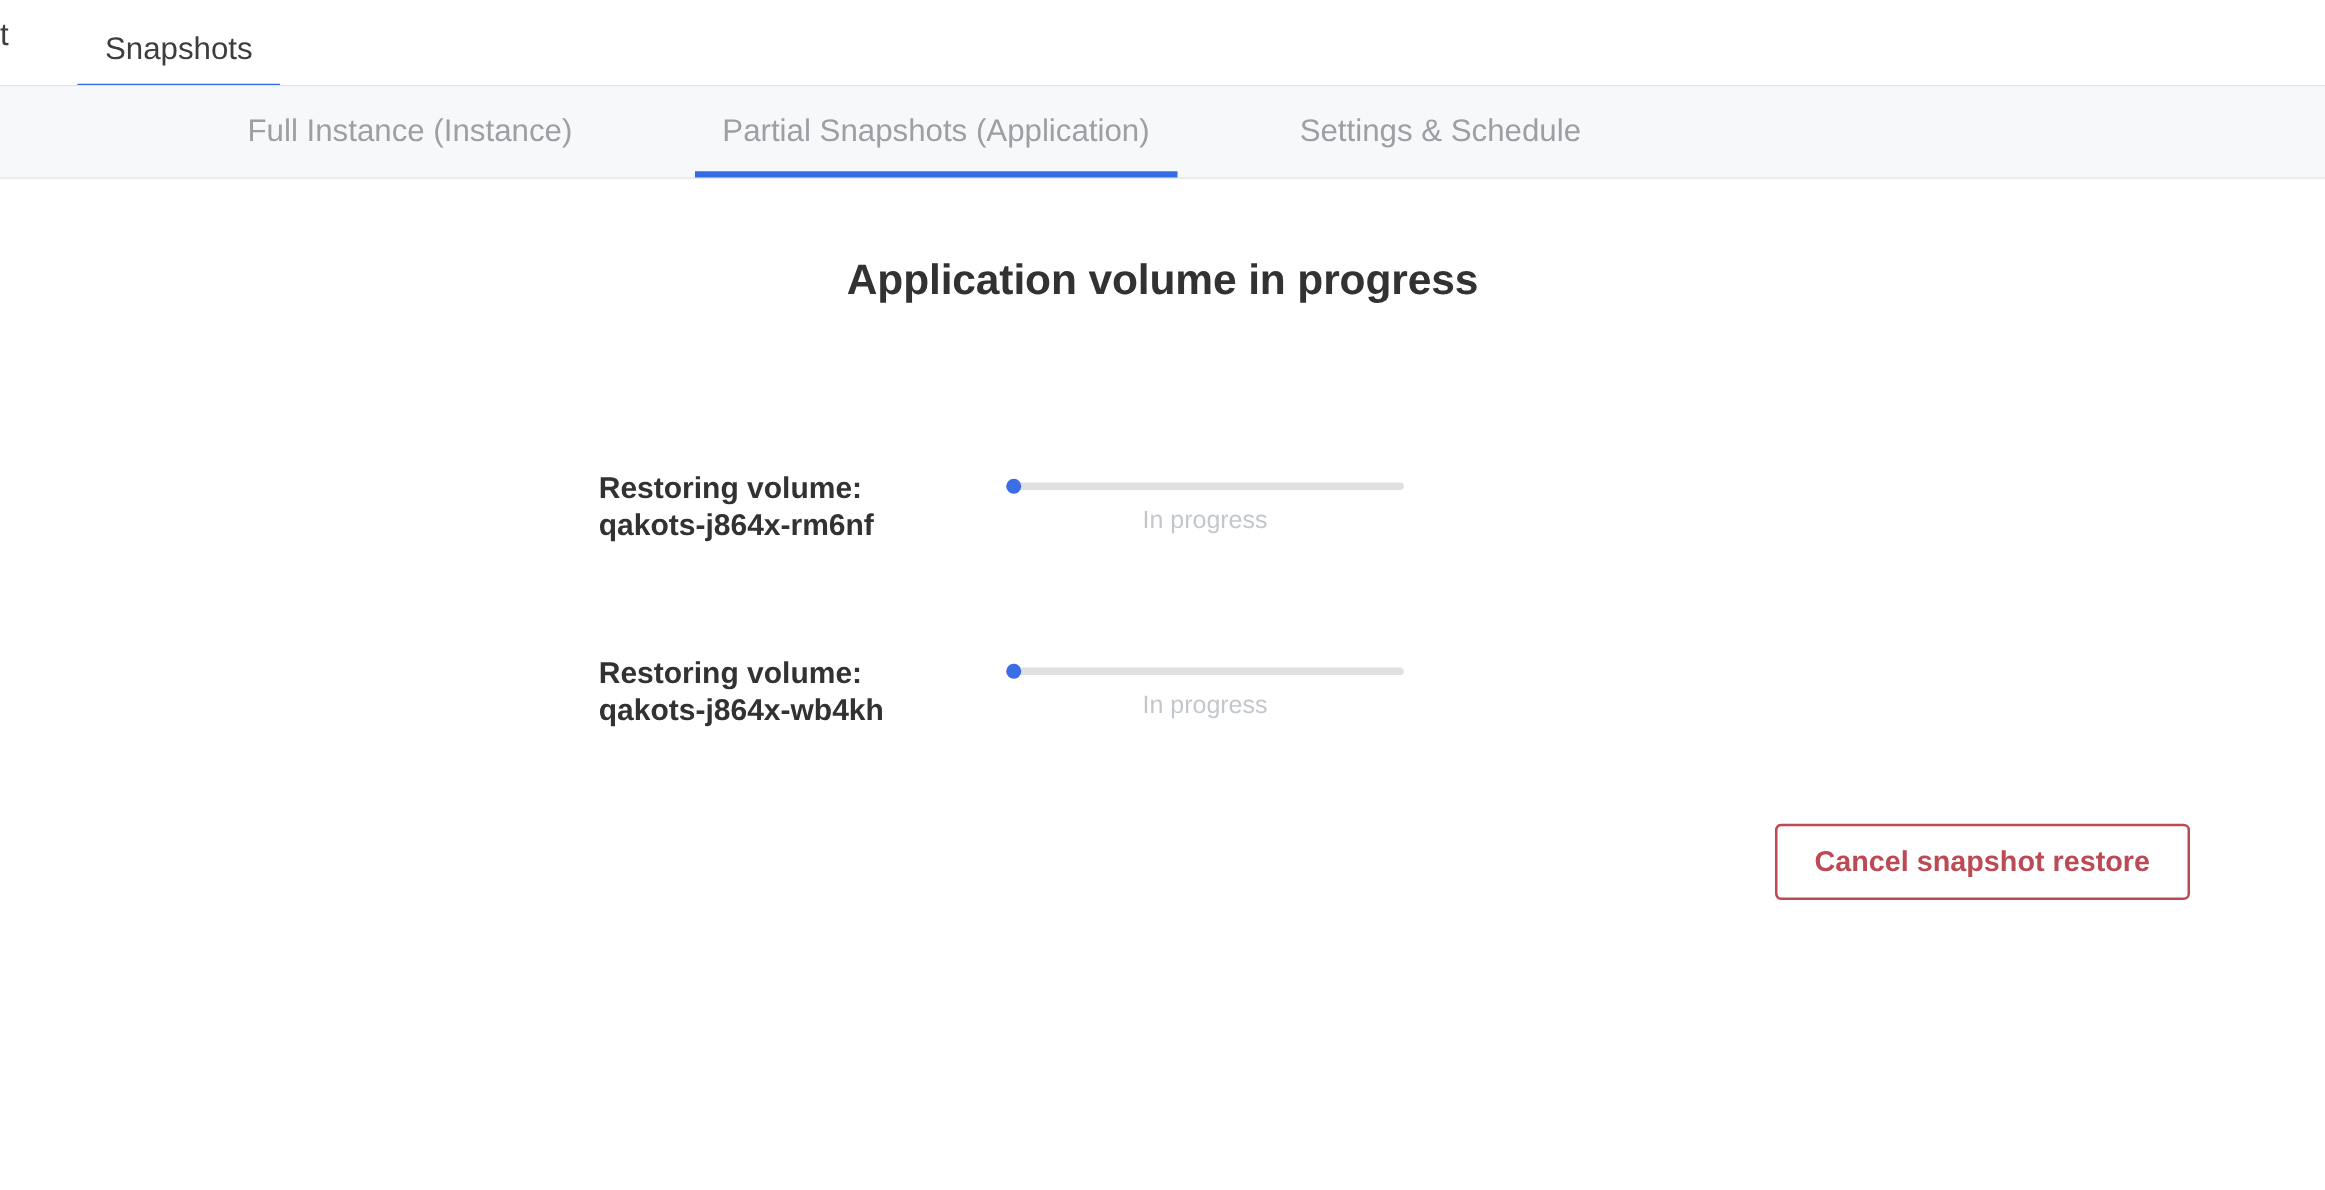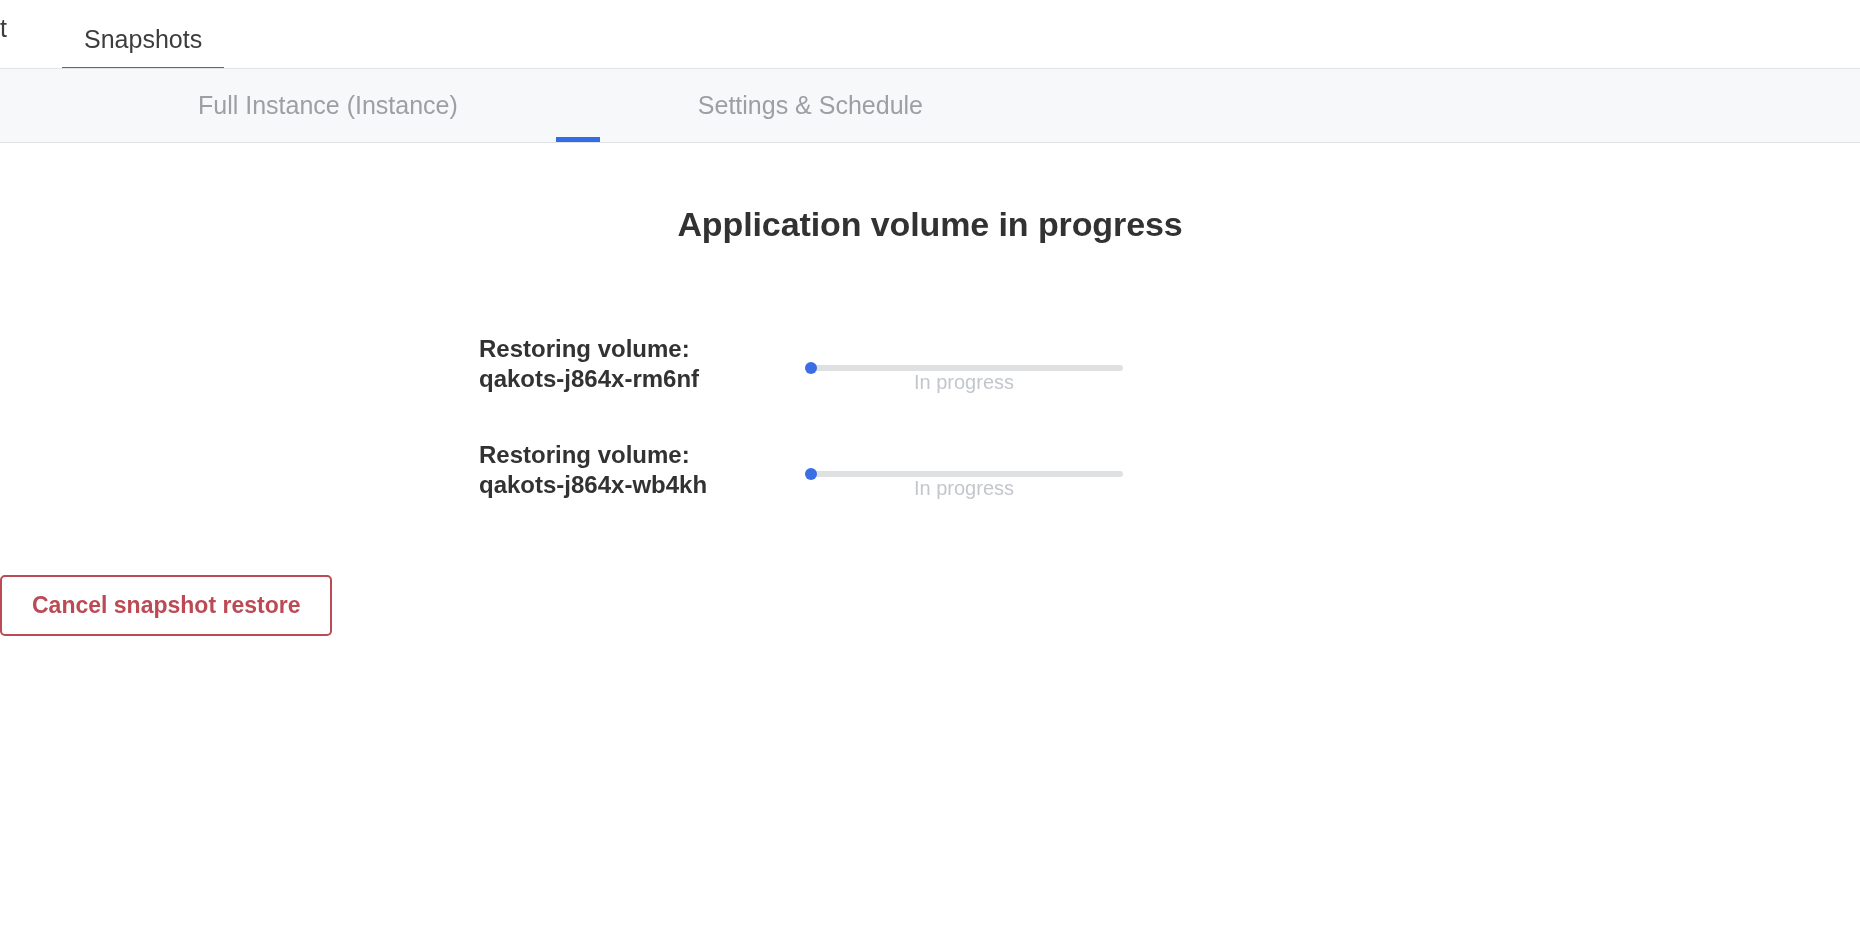--- a/index.html
+++ b/index.html
@@ -111,23 +111,24 @@
   
   .volumes {
     margin-top: 84px;
     display: flex;
     flex-direction: column;
     align-items: flex-start;
     padding-left: 479px;
   }
   .volume-row {
     display: flex;
-    align-items: flex-end;
+    align-items: flex-start;
     margin-bottom: 40px;
     text-align: left;
+    margin-top: 42px;
   }
   .volume-label {
     width: 320px;
     font-size: 24px;
     font-weight: bold;
     color: #323232;
     line-height: 30px;
     padding-top: 6px;
   }
   .volume-label .vol-name {
@@ -151,29 +152,30 @@
     top: -3px;
     width: 12px;
     height: 12px;
     border-radius: 50%;
     background: #3b6ee5;
   }
   .progress-status {
     font-size: 20px;
     color: #c3c7cc;
     text-align: center;
+    padding-top: 13px;
     width: 318px;
   }
 
   
   .button-wrap {
     margin-top: 35px;
     display: flex;
-    justify-content: flex-start;
-    padding-right: 48px;
+    justify-content: flex-end;
+    padding-right: 108px;
   }
   .cancel-button {
     font-family: "Liberation Sans", sans-serif;
     font-size: 23px;
     font-weight: bold;
     color: #bc4a54;
     background: #ffffff;
     border: 2px solid #bc4a54;
     border-radius: 5px;
     padding: 17px 30px;
@@ -192,20 +194,21 @@
     <span>Snapshots</span>
     <span class="top-nav-underline"></span>
   </div>
 </div>
 
 <div class="subtab-bar">
   <div class="subtab t0">
     <span>Full Instance (Instance)</span>
   </div>
   <div class="subtab t1 active">
+    <span>Partial Snapshots (Application)</span>
     <span class="subtab-underline"></span>
   </div>
   <div class="subtab t2">
     <span>Settings &amp; Schedule</span>
   </div>
 </div>
 
 <div class="content">
 
   <h1 class="page-title">Application volume in progress</h1>

